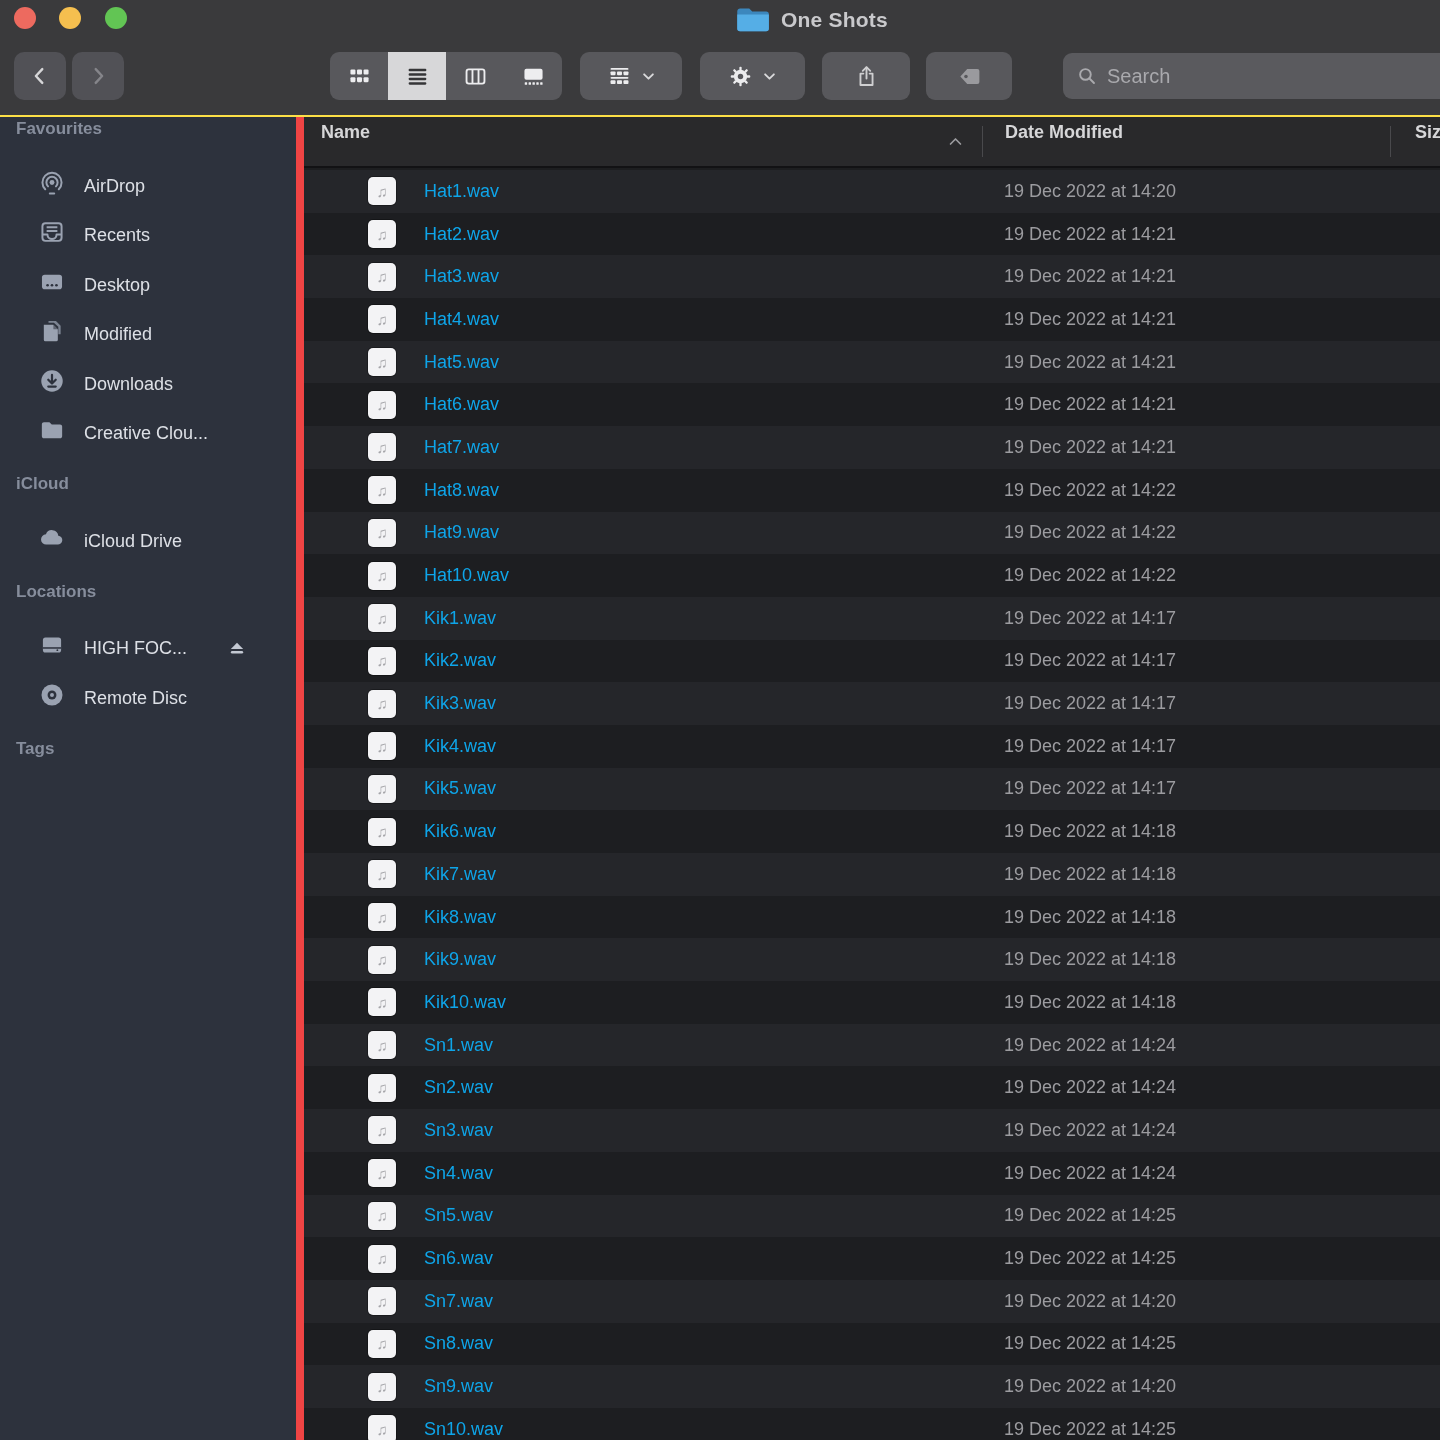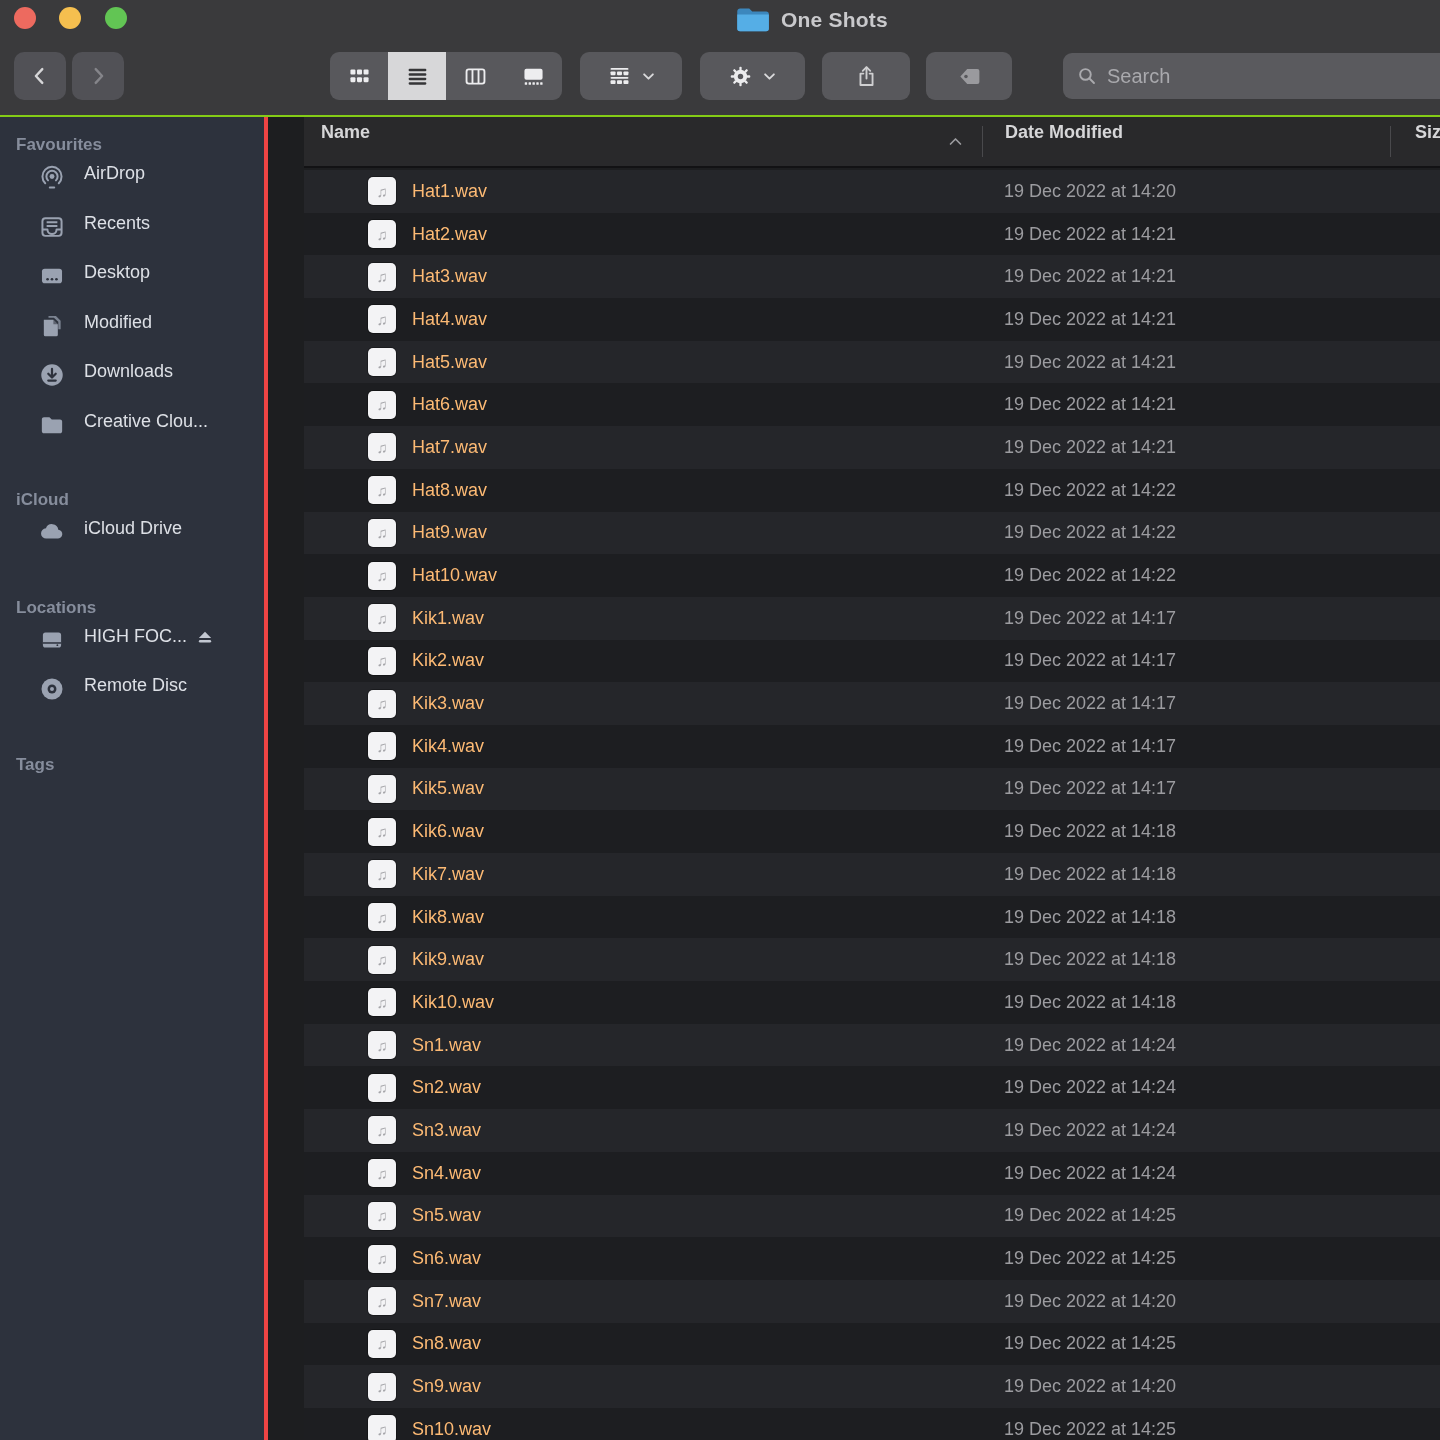--- a/index.html
+++ b/index.html
@@ -9,21 +9,21 @@
     background:#1d1e20;
     font-family:"Liberation Sans", sans-serif;
     -webkit-font-smoothing:antialiased;
   }
   .icon { display:inline-flex; align-items:center; justify-content:center; }
   .icon svg { width:100%; height:100%; display:block; }
 
   
   .chrome {
     position:absolute; top:0; left:0; right:0; height:117px;
-    background:#3a3a3c; border-bottom:2px solid #84cc16;
+    background:#3a3a3c; border-bottom:2px solid #fde047;
   }
   .traffic { position:absolute; top:7px; width:22px; height:22px; border-radius:50%; }
   .traffic.red    { left:14px;  background:var(--traffic-red); }
   .traffic.yellow { left:59px;  background:var(--traffic-yellow); }
   .traffic.green  { left:105px; background:var(--traffic-green); }
 
   .window-title {
     position:absolute; left:736px; top:4px; height:32px;
     display:flex; align-items:center; gap:11px;
     color:#c9c9cc; font-size:21px; font-weight:700; letter-spacing:.2px;
@@ -64,31 +64,31 @@
   }
   .searchbox .icon { width:22px; height:22px; flex:0 0 auto; }
   .searchbox input {
     flex:1; background:transparent; border:none; outline:none;
     font:400 20px "Liberation Sans", sans-serif; color:#e8e8ea;
   }
   .searchbox input::placeholder { color:#a9a9ad; }
 
   
   .sidebar {
-    position:absolute; left:0; top:117px; bottom:0; width:268px;
-    background:var(--sidebar-bg); border-right:4px solid #ef4444;
-    padding-top:16px; overflow:hidden;
+    position:absolute; left:0; top:117px; bottom:0; width:304px;
+    background:var(--sidebar-bg); border-right:8px solid #ef4444;
+    overflow:hidden;
   }
   .section-title {
     margin:30px 0 6px 16px; height:22px;
     color:#868d9c; font-size:17px; font-weight:700;
   }
   .section-title:first-child { margin-top:2px; }
   .side-item {
-    position:relative; height:49.5px; display:flex; align-items:flex-start;
+    position:relative; height:49.5px; display:flex; align-items:flex-end;
     padding-left:38px; color:#dde0e6; font-size:18px; font-weight:500;
   }
   .side-item .icon { width:28px; height:28px; margin-right:18px; color:#9aa2b1; flex:0 0 auto; }
   .side-item .label { white-space:nowrap; overflow:hidden; max-width:170px; }
   .side-item .eject { position:absolute; right:30px; width:22px; height:22px; color:#c3c8d2; }
 
   
   .list-header {
     position:absolute; left:304px; right:0; top:117px; height:51px;
     background:#29292b; border-bottom:2px solid #121214; overflow:hidden;
@@ -108,21 +108,21 @@
   .rows { position:absolute; left:304px; right:0; top:170px; bottom:0; overflow:hidden; }
   .row { position:relative; height:42.7px; display:flex; align-items:center; }
   .row:nth-child(odd)  { background:var(--stripe-light); }
   .row:nth-child(even) { background:var(--stripe-dark); }
   .row-icon {
     margin-left:64px; width:28px; height:28px; flex:0 0 auto;
     background:#f3f3f5; border-radius:5px; box-shadow:0 0 0 1px rgba(0,0,0,.28);
     display:flex; align-items:center; justify-content:center;
     color:#a5a5a9; font-size:15px;
   }
-  .row-name { margin-left:16px; color:#fdba74; font-size:18px; font-weight:500; }
+  .row-name { margin-left:28px; color:#0ea5e9; font-size:18px; font-weight:500; }
   .row-date { position:absolute; left:700px; color:#9c9ca0; font-size:18px; font-weight:400; }
 </style>
 </head>
 <body>
 
 <div class="window" style="--traffic-red: #ed6a5f; --traffic-yellow: #f5bf4f; --traffic-green: #62c554; --sidebar-bg: #2d323d; --stripe-light: #25262a; --stripe-dark: #1d1e21;">
 
   <div class="chrome">
     <span class="traffic red"></span>
     <span class="traffic yellow"></span>

